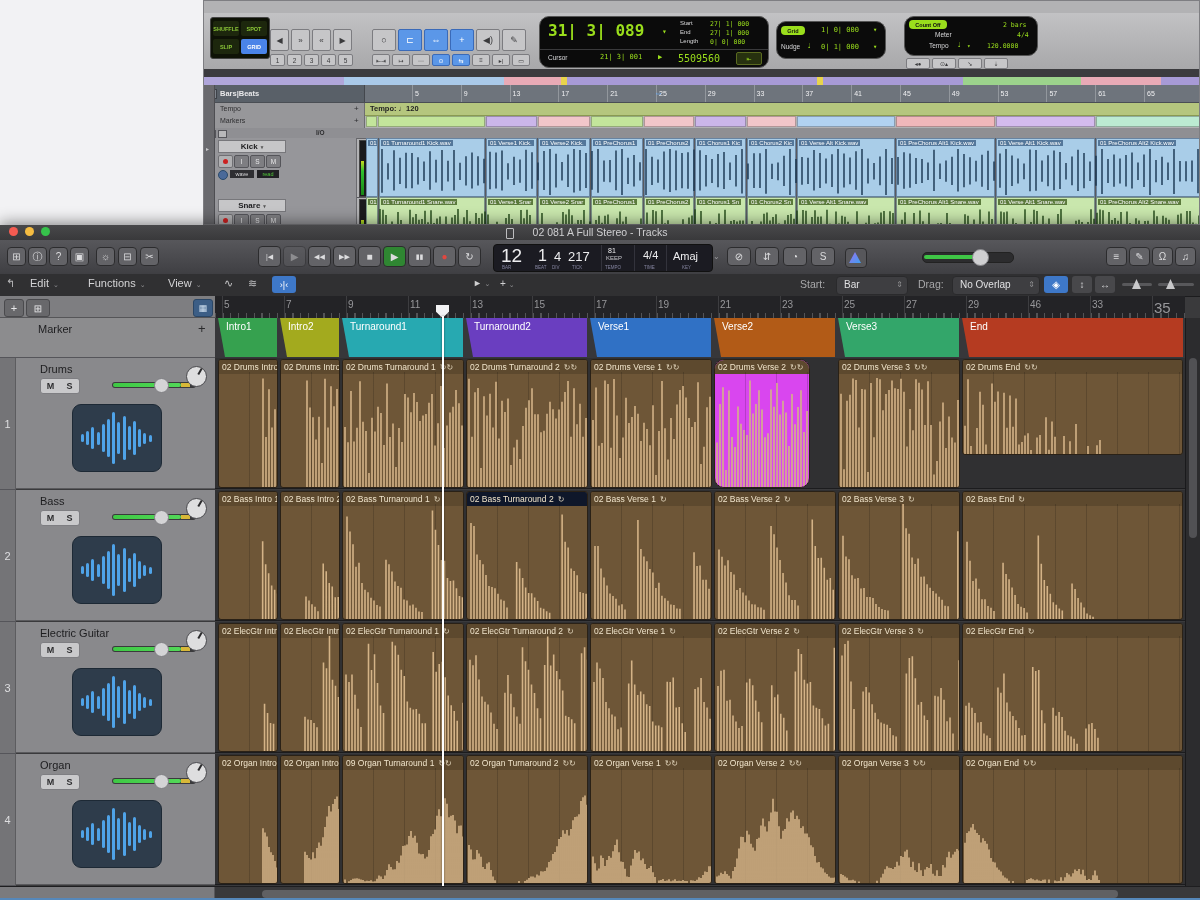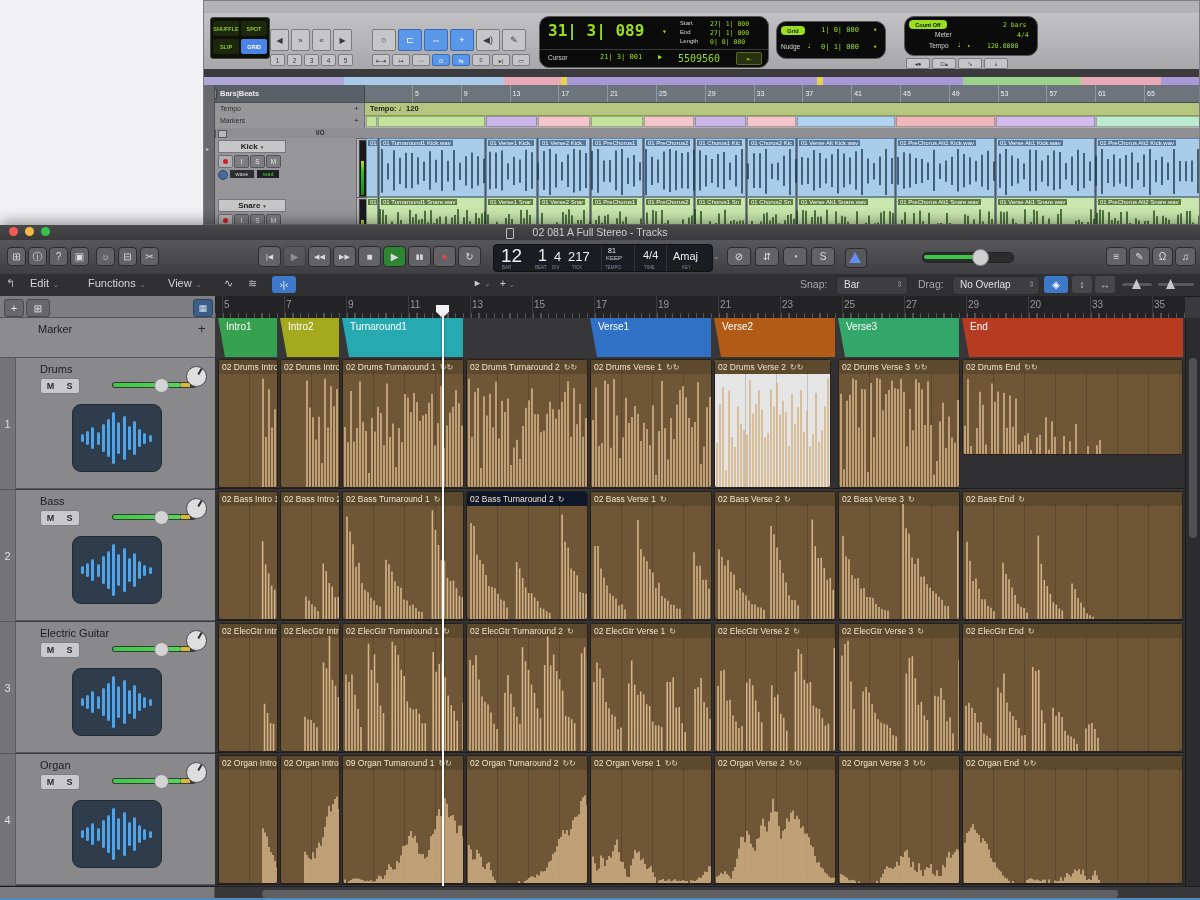--- a/index.html
+++ b/index.html
@@ -433,21 +433,21 @@
       <div id="lg-menus">
           <div style="position: absolute; left: 30px; top: 3px; font-size: 11px; color: rgb(212, 212, 214);">Edit<span style="font-size: 7px; color: rgb(144, 144, 146); margin-left: 4px;">⌄</span></div>
           <div style="position: absolute; left: 88px; top: 3px; font-size: 11px; color: rgb(212, 212, 214);">Functions<span style="font-size: 7px; color: rgb(144, 144, 146); margin-left: 4px;">⌄</span></div>
           <div style="position: absolute; left: 168px; top: 3px; font-size: 11px; color: rgb(212, 212, 214);">View<span style="font-size: 7px; color: rgb(144, 144, 146); margin-left: 4px;">⌄</span></div>
         </div>
       <div class="abs" style="left:224px;top:3px;font-size:11px;color:#c0c0c2;">∿</div>
       <div class="abs" style="left:248px;top:3px;font-size:11px;color:#c0c0c2;">≋</div>
       <div class="abs" style="left:272px;top:2px;width:24px;height:17px;background:#3e78c8;border-radius:3px;color:#fff;font-size:9px;display:flex;align-items:center;justify-content:center;">›|‹</div>
       <div class="abs" style="left:473px;top:4px;font-size:9px;color:#d0d0d2;"><span>►</span> <span style="font-size:7px;color:#909092;">⌄</span></div>
       <div class="abs" style="left:500px;top:4px;font-size:10px;color:#d0d0d2;"><span>+</span> <span style="font-size:7px;color:#909092;">⌄</span></div>
-      <div class="abs" style="left:800px;top:4px;font-size:10.5px;color:#a8a8aa;">Snap:</div>
+      <div class="abs" style="left:800px;top:4px;font-size:10.5px;color:#a8a8aa;">Start:</div>
       <div class="abs" style="left:836px;top:2px;width:70px;height:17px;background:#3e3e41;border-radius:4px;border:1px solid #2a2a2c;">
         <div class="abs" style="left:7px;top:2px;font-size:10px;color:#e0e0e2;">Bar</div>
         <div class="abs" style="right:4px;top:3px;font-size:8px;color:#909092;">⇕</div>
       </div>
       <div class="abs" style="left:918px;top:4px;font-size:10.5px;color:#a8a8aa;">Drag:</div>
       <div class="abs" style="left:952px;top:2px;width:86px;height:17px;background:#3e3e41;border-radius:4px;border:1px solid #2a2a2c;">
         <div class="abs" style="left:7px;top:2px;font-size:10px;color:#e0e0e2;">No Overlap</div>
         <div class="abs" style="right:4px;top:3px;font-size:8px;color:#909092;">⇕</div>
       </div>
       <div class="abs" style="left:1044px;top:2px;width:24px;height:17px;background:#3e78c8;border-radius:3px;color:#fff;font-size:10px;display:flex;align-items:center;justify-content:center;">◈</div>
@@ -487,43 +487,46 @@
           <div style="position: absolute; left: 505px; top: 3px; font-size: 10px; color: rgb(151, 151, 154);">21</div>
           <div style="position: absolute; left: 503px; top: 0px; width: 1px; height: 22px; background: rgba(255, 255, 255, 0.12);"></div>
           <div style="position: absolute; left: 567px; top: 3px; font-size: 10px; color: rgb(151, 151, 154);">23</div>
           <div style="position: absolute; left: 565px; top: 0px; width: 1px; height: 22px; background: rgba(255, 255, 255, 0.12);"></div>
           <div style="position: absolute; left: 629px; top: 3px; font-size: 10px; color: rgb(151, 151, 154);">25</div>
           <div style="position: absolute; left: 627px; top: 0px; width: 1px; height: 22px; background: rgba(255, 255, 255, 0.12);"></div>
           <div style="position: absolute; left: 691px; top: 3px; font-size: 10px; color: rgb(151, 151, 154);">27</div>
           <div style="position: absolute; left: 689px; top: 0px; width: 1px; height: 22px; background: rgba(255, 255, 255, 0.12);"></div>
           <div style="position: absolute; left: 753px; top: 3px; font-size: 10px; color: rgb(151, 151, 154);">29</div>
           <div style="position: absolute; left: 751px; top: 0px; width: 1px; height: 22px; background: rgba(255, 255, 255, 0.12);"></div>
-          <div style="position: absolute; left: 815px; top: 3px; font-size: 10px; color: rgb(151, 151, 154);">20</div>
+          <div style="position: absolute; left: 815px; top: 3px; font-size: 10px; color: rgb(151, 151, 154);">46</div>
           <div style="position: absolute; left: 813px; top: 0px; width: 1px; height: 22px; background: rgba(255, 255, 255, 0.12);"></div>
           <div style="position: absolute; left: 877px; top: 3px; font-size: 10px; color: rgb(151, 151, 154);">33</div>
           <div style="position: absolute; left: 875px; top: 0px; width: 1px; height: 22px; background: rgba(255, 255, 255, 0.12);"></div>
-          <div style="position: absolute; left: 939px; top: 3px; font-size: 10px; color: rgb(151, 151, 154);">35</div>
+          <div style="position: absolute; left: 939px; top: 3px; font-size: 15px; color: rgb(151, 151, 154);">35</div>
           <div style="position: absolute; left: 937px; top: 0px; width: 1px; height: 22px; background: rgba(255, 255, 255, 0.12);"></div>
         </div>
       <div class="lg-ruler-ticks"></div>
     </div>
 
     <div class="lg-markrow-left">
       <div class="abs" style="left:38px;top:5px;font-size:11px;color:#1e1e20;">Marker</div>
       <div class="abs" style="left:198px;top:3px;font-size:13px;color:#2a2a2c;">+</div>
     </div>
     <div id="lg-markers">
         <div class="marker-block" style="left: 3px; width: 59px; background: rgb(54, 161, 79);">
           <div class="marker-label">Intro1</div>
         </div>
         <div class="marker-block" style="left: 65px; width: 59px; background: rgb(163, 170, 30);">
           <div class="marker-label">Intro2</div>
         </div>
         <div class="marker-block" style="left: 127px; width: 121px; background: rgb(39, 169, 177);">
           <div class="marker-label">Turnaround1</div>
+        </div>
+        <div class="marker-block" style="left: 251px; width: 121px; background: rgb(106, 62, 192);">
+          <div class="marker-label">Turnaround2</div>
         </div>
         <div class="marker-block" style="left: 375px; width: 121px; background: rgb(48, 113, 197);">
           <div class="marker-label">Verse1</div>
         </div>
         <div class="marker-block" style="left: 499px; width: 121px; background: rgb(178, 91, 23);">
           <div class="marker-label">Verse2</div>
         </div>
         <div class="marker-block" style="left: 623px; width: 121px; background: rgb(51, 166, 106);">
           <div class="marker-label">Verse3</div>
         </div>
@@ -616,21 +619,21 @@
                 <span class="rname" style="color: rgb(240, 228, 203);">02 Drums Verse 1</span>
                 <span class="rbadge" style="color: rgb(240, 228, 203);">↻↻</span>
               </div>
               <div style="position: absolute; left: 0px; top: 12px; width: 100%; height: 117px; background: repeating-linear-gradient(90deg, transparent 0px, transparent 30px, rgba(0, 0, 0, 0.16) 30px, rgba(0, 0, 0, 0.16) 31px);"></div>
               <div style="position: absolute; left: 0px; top: 12px; width: 122px; height: 117px;">
                 <svg width="122" height="117" style="position: absolute; left: 0px; top: 0px;">
                   <path d="M2 116V48.0M5 116V15.6M8 116V73.7M11 116V71.1M14 116V8.4M17 116V12.1M20 116V75.7M23 116V6.9M26 116V43.6M29 116V86.1M32 116V65.5M35 116V25.7M38 116V51.0M41 116V44.9M44 116V34.1M47 116V41.8M50 116V69.0M53 116V50.7M56 116V56.9M59 116V73.3M62 116V33.3M65 116V102.9M68 116V59.0M71 116V9.1M74 116V56.2M77 116V87.6M80 116V45.9M83 116V67.1M86 116V32.6M89 116V17.9M92 116V14.0M95 116V25.6M98 116V46.1M101 116V55.0M104 116V50.0M107 116V10.3M110 116V92.1M113 116V74.8M116 116V35.2M119 116V24.7" stroke="#d4b387" stroke-width="1.6" fill="none"></path>
                 </svg>
               </div>
             </div>
-            <div class="region" style="left: 499px; top: 1px; width: 117px; height: 129px; background: #e5e5e5; border: 1px solid rgb(42, 33, 22); border-radius: 3px; overflow: hidden;">
+            <div class="region" style="left: 499px; top: 1px; width: 96px; height: 129px; background: #d946ef; border: 1px solid rgb(42, 33, 22); border-radius: 10px; overflow: hidden;">
               <div class="rhead" style="background: rgb(93, 73, 46);">
                 <span class="rname" style="color: rgb(240, 228, 203);">02 Drums Verse 2</span>
                 <span class="rbadge" style="color: rgb(240, 228, 203);">↻↻</span>
               </div>
               <div style="position: absolute; left: 0px; top: 12px; width: 100%; height: 117px; background: repeating-linear-gradient(90deg, transparent 0px, transparent 30px, rgba(0, 0, 0, 0.16) 30px, rgba(0, 0, 0, 0.16) 31px);"></div>
               <div style="position: absolute; left: 0px; top: 12px; width: 122px; height: 117px;">
                 <svg width="122" height="117" style="position: absolute; left: 0px; top: 0px;">
                   <path d="M2 116V70.4M5 116V31.9M8 116V15.3M11 116V98.0M14 116V18.6M17 116V64.9M20 116V75.0M23 116V34.5M26 116V51.7M29 116V58.0M32 116V63.0M35 116V8.4M38 116V41.4M41 116V32.1M44 116V18.2M47 116V37.6M50 116V65.2M53 116V61.3M56 116V17.5M59 116V34.8M62 116V11.1M65 116V42.4M68 116V28.8M71 116V40.5M74 116V74.0M77 116V21.9M80 116V52.3M83 116V34.9M86 116V18.2M89 116V60.0M92 116V39.0M95 116V74.2M98 116V61.9M101 116V21.1M104 116V69.7M107 116V58.1M110 116V34.2M113 116V6.3M116 116V19.6M119 116V36.6" stroke="#d4b387" stroke-width="1.6" fill="none"></path>
                 </svg>
               </div>

